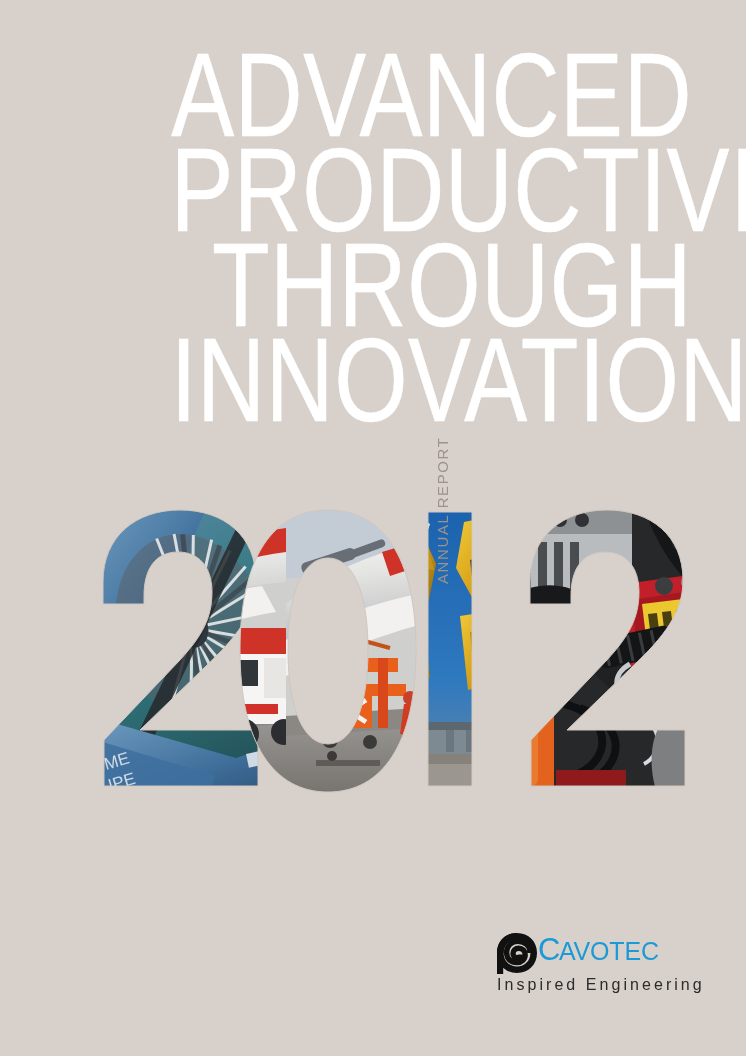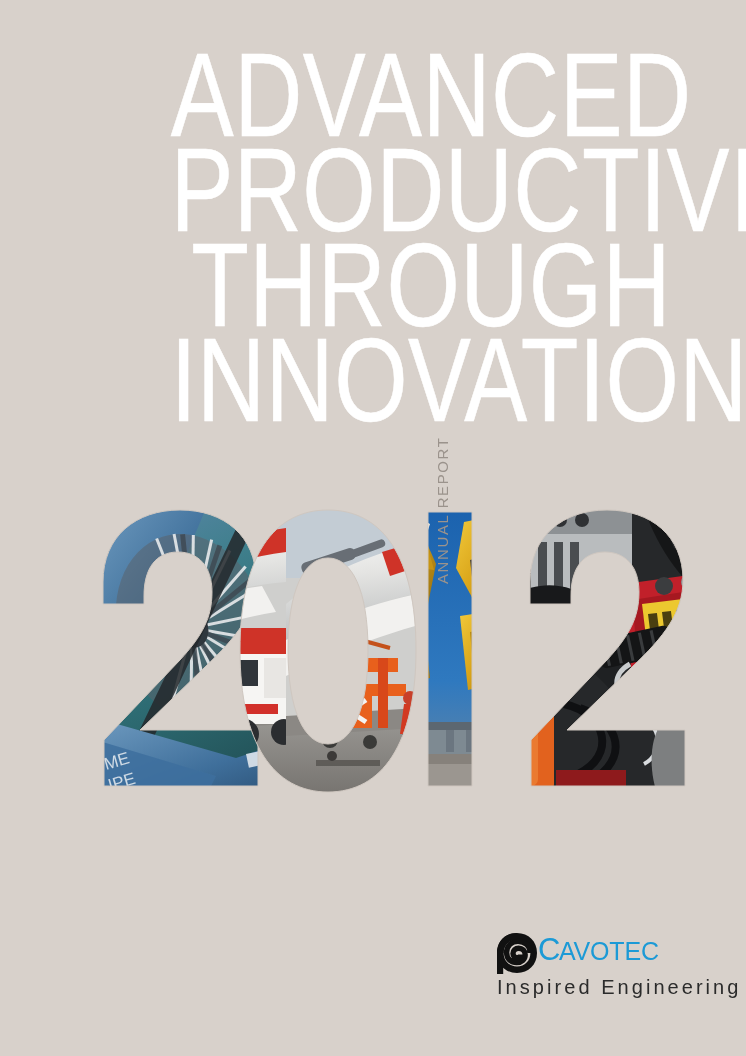--- a/index.html
+++ b/index.html
@@ -18,21 +18,21 @@
     overflow: hidden;
     background: #d8d1cb;
   }
 
   
   #headline {
     position: absolute;
     left: 40px;
     top: 48px;
     width: 652px;
-    text-align: center;
+    text-align: right;
     color: #ffffff;
   }
   .hl-line {
     font-family: "Liberation Sans", sans-serif;
     font-size: 118px;
     line-height: 95px;
     font-weight: 400;
     letter-spacing: 0.5px;
     color: #ffffff;
     white-space: nowrap;
@@ -100,21 +100,21 @@
     left: 44px;
     top: 5px;
     height: 40px;
   }
   #logo-word svg { display: block; }
   #logo-tagline {
     position: absolute;
     left: 3px;
     top: 48px;
     width: 193px;
-    font-size: 20px;
+    font-size: 16px;
     letter-spacing: 3.05px;
     color: #2b2b2b;
     white-space: nowrap;
     font-weight: 400;
   }
 </style>
 </head>
 <body>
 
 <div id="cover">

